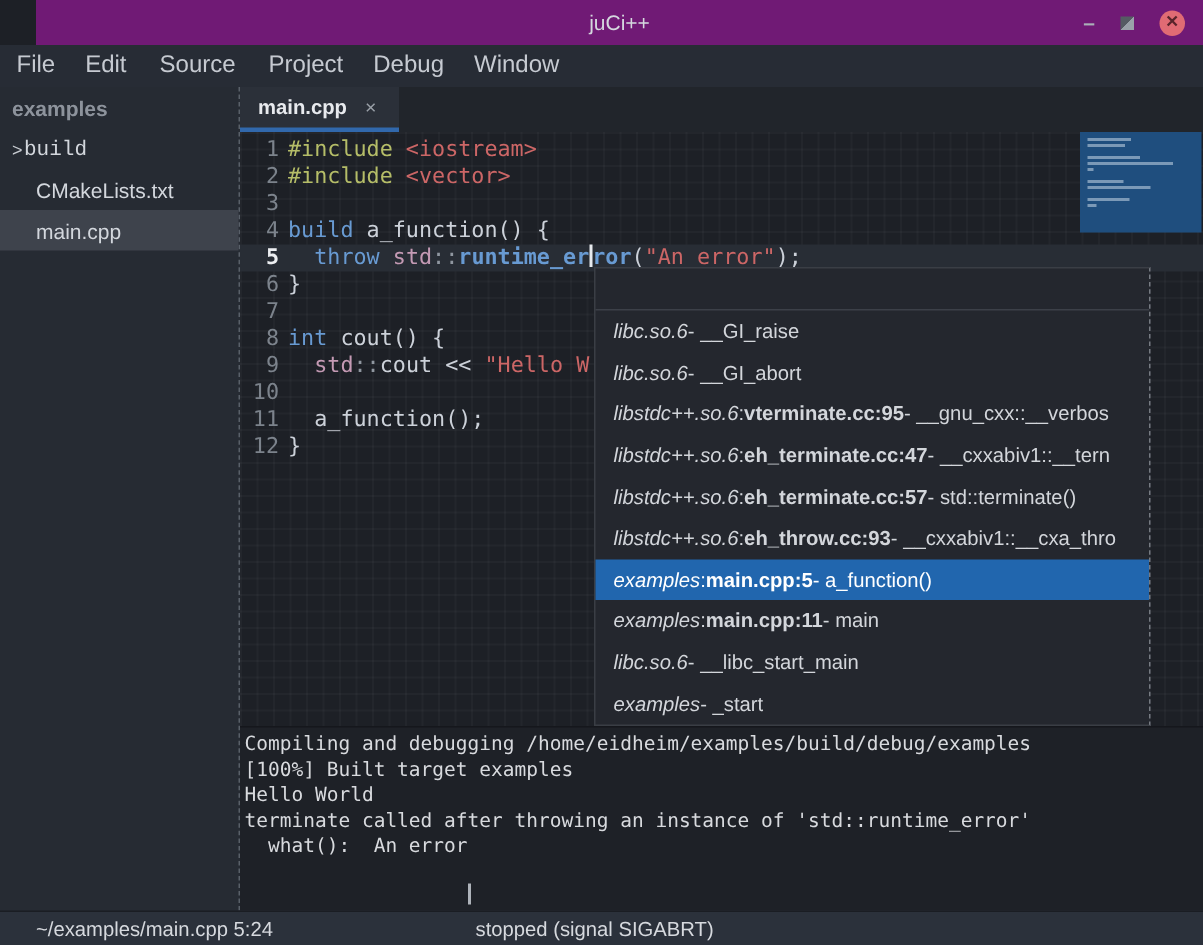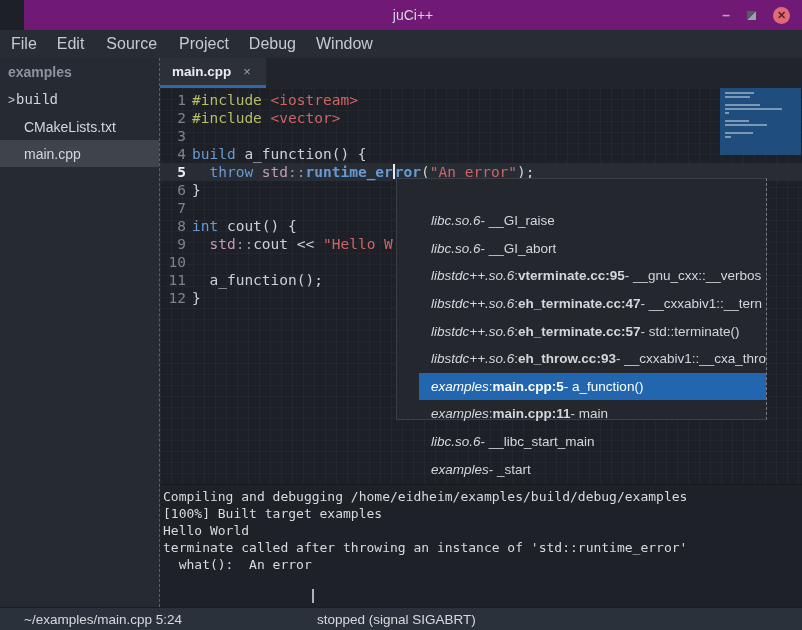--- a/index.html
+++ b/index.html
@@ -60,21 +60,21 @@
   .tok-op  { color:#9097a0; }
   .tok-pl  { color:#ccd1d9; }
   .caret { display:inline-block; width:0; border-left:2px solid #e6e9ed; height:15px; vertical-align:-2px; }
 
   
   .minimap { position:absolute; left:560px; top:0; width:81px; height:67px; background:#1f4e7e; padding:4px 0 0 5px; }
   .mm-bar { height:2px; margin-bottom:2px; background:rgba(215,228,240,0.5); }
   .mm-blank { height:4px; }
 
   
-  .popup { position:absolute; left:236px; top:90px; width:371px; height:242px; background:#24272e; border:1px solid #3a3e45; border-right:1px dashed #767b82; display:flex; flex-direction:column;align-items:flex-end; }
+  .popup { position:absolute; left:236px; top:90px; width:371px; height:306px; background:#24272e; border:1px solid #3a3e45; border-right:1px dashed #767b82; display:flex; flex-direction:column; }
   .popup-header { height:28px; border-bottom:1px solid #3c4048; flex:0 0 auto; }
   .popup-row { height:27.6px; display:flex; align-items:center; padding-left:12px; font-size:13.5px; color:#d3d6db; white-space:nowrap; overflow:hidden; flex:0 0 auto; }
   .popup-row.selected { background:#2166ae; color:#ffffff; }
   .pr-lib { font-style:italic; }
   .pr-file { font-weight:bold; }
 
   
   .terminal { position:relative; flex:1 1 auto; background:#1e2127; border-top:1px solid #15171c; padding:3px 0 0 3px; overflow:hidden; }
   .term-line { font-family:"DejaVu Sans Mono", monospace; font-size:13px; line-height:17px; color:#d8dade; white-space:pre; }
   .term-cursor { position:absolute; left:152px; top:104px; width:2px; height:14px; background:#aeb3ba; }

